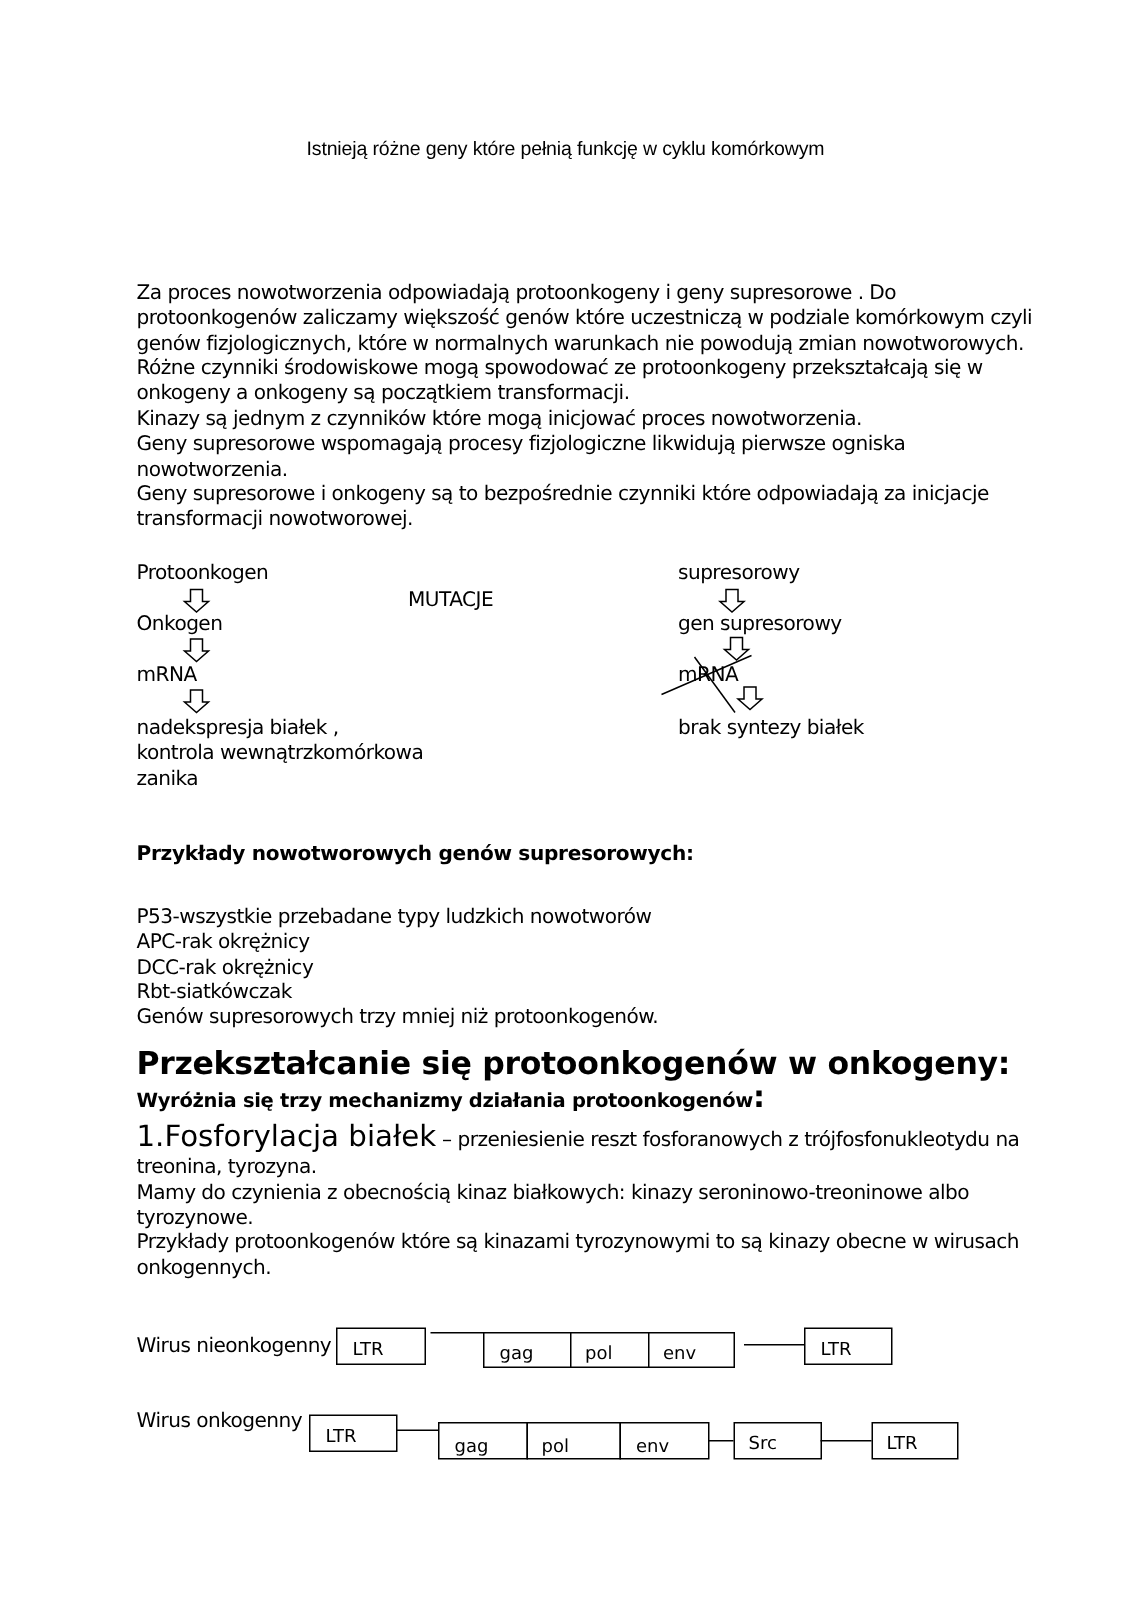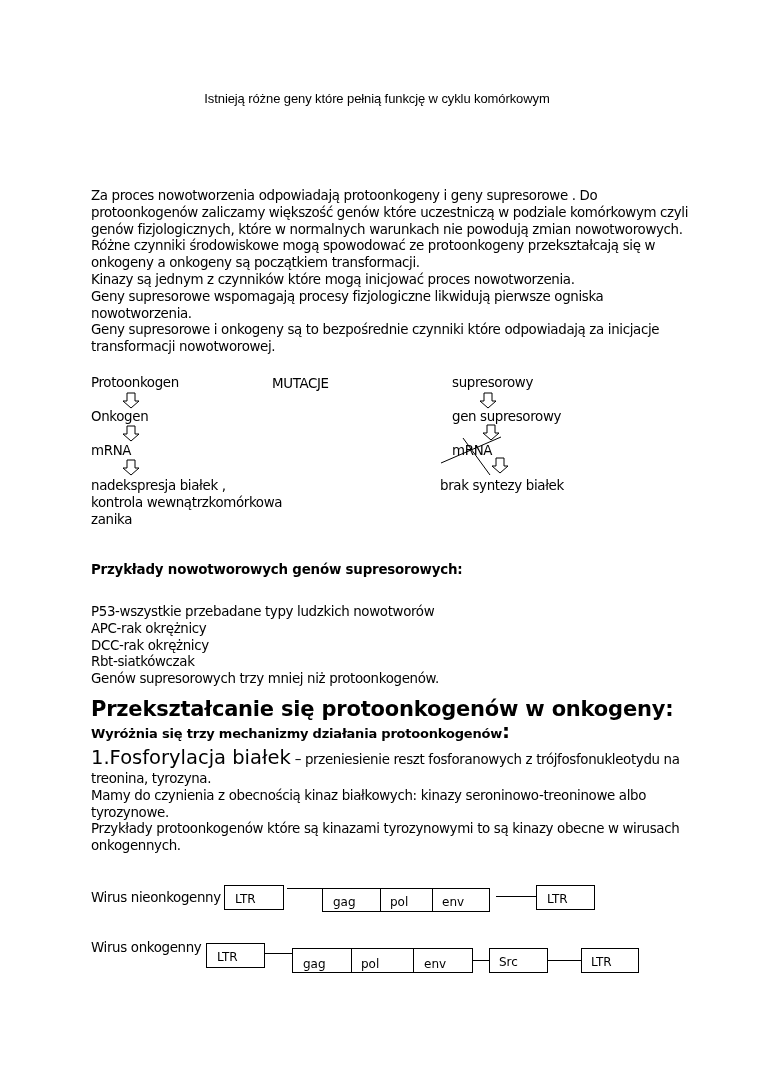--- a/index.html
+++ b/index.html
@@ -32,33 +32,33 @@
   <div>Różne czynniki środowiskowe mogą spowodować ze protoonkogeny przekształcają się w</div>
   <div>onkogeny a  onkogeny  są początkiem transformacji.</div>
   <div>Kinazy są jednym z czynników które mogą inicjować proces nowotworzenia.</div>
   <div>Geny supresorowe wspomagają procesy fizjologiczne likwidują pierwsze ogniska</div>
   <div>nowotworzenia.</div>
   <div>Geny supresorowe i onkogeny są to bezpośrednie czynniki które odpowiadają za inicjacje</div>
   <div>transformacji nowotworowej.</div>
 </div>
 
 <div class="abs txt" style="left:91px; top:375px;">Protoonkogen</div>
-<div class="abs txt" style="left:272px; top:376px;">MUTACJE</div>
+<div class="abs txt" style="left:272px; top:393px;">MUTACJE</div>
 <div class="abs txt" style="left:91px; top:409px;">Onkogen</div>
 <div class="abs txt" style="left:91px; top:443px;">mRNA</div>
 <div class="abs para" style="top:478px;">
   <div>nadekspresja białek ,</div>
   <div>kontrola wewnątrzkomórkowa</div>
   <div>zanika</div>
 </div>
 
 <div class="abs txt" style="left:452px; top:375px;">supresorowy</div>
 <div class="abs txt" style="left:452px; top:409px;">gen supresorowy</div>
 <div class="abs txt" style="left:452px; top:443px;">mRNA</div>
-<div class="abs txt" style="left:440px; top:478px;text-align:center;">brak syntezy białek</div>
+<div class="abs txt" style="left:452px; top:478px;text-align:center;">brak syntezy białek</div>
 
 <div class="abs txt bold" style="left:91px; top:562px; letter-spacing:-0.2px;">Przykłady nowotworowych genów supresorowych:</div>
 <div class="abs para" style="top:604px;">
   <div>P53-wszystkie przebadane typy ludzkich nowotworów</div>
   <div>APC-rak okrężnicy</div>
   <div>DCC-rak okrężnicy</div>
   <div>Rbt-siatkówczak</div>
   <div>Genów supresorowych trzy mniej niż protoonkogenów.</div>
 </div>
 

